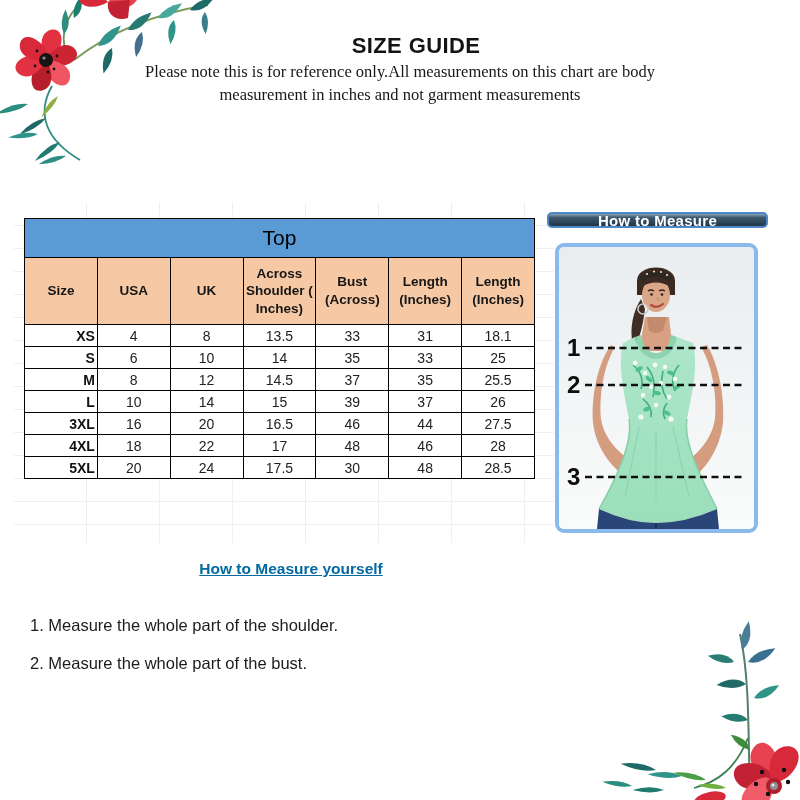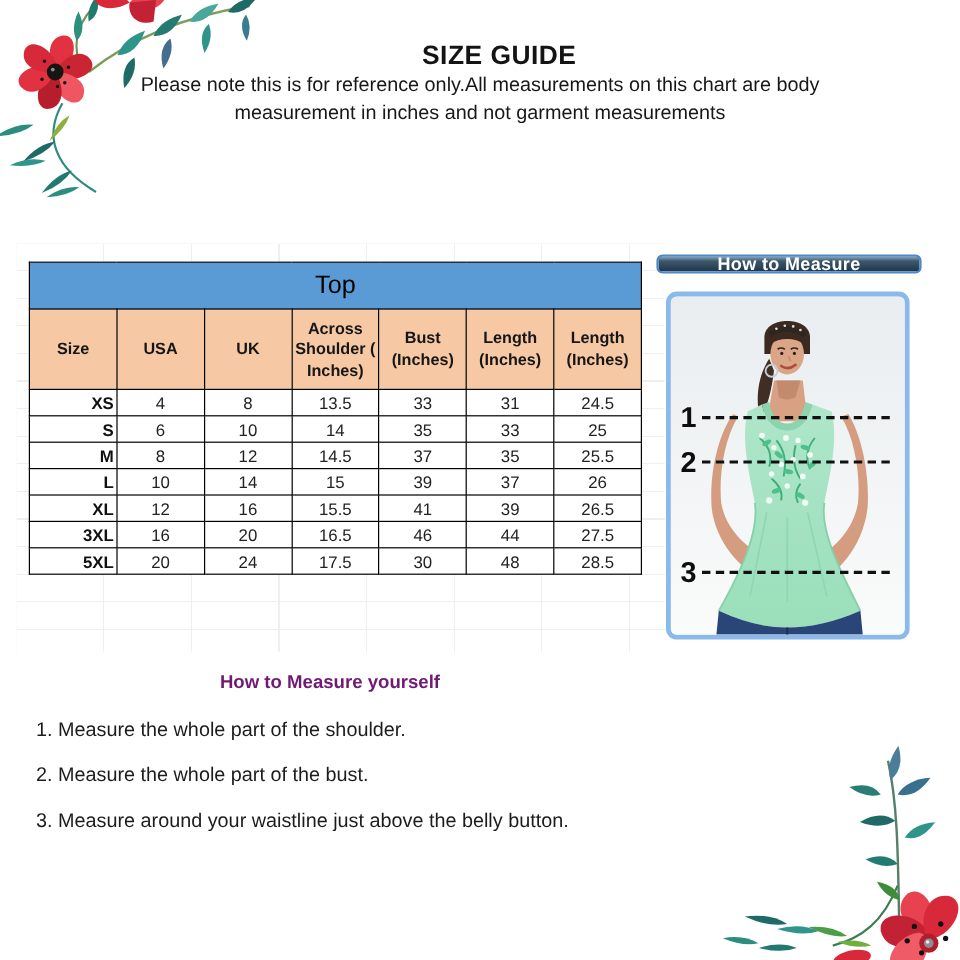--- a/index.html
+++ b/index.html
@@ -6,21 +6,21 @@
   body{width:800px;height:800px;font-family:"Liberation Sans",sans-serif;color:#161616;}
   .page{position:relative;width:800px;height:800px;background:#fff;overflow:hidden;}
 
   .floral{position:absolute;pointer-events:none;}
   .floral.tl{left:0;top:0;}
   .floral.br{left:598px;top:618px;}
 
   .title{position:absolute;top:33px;left:0;width:100%;text-align:center;
          font-size:22px;font-weight:bold;letter-spacing:.4px;color:#141414;margin-left:16px;}
   .note{position:absolute;top:60px;left:80px;width:640px;text-align:center;
-        font-size:16.5px;line-height:1.42;color:#171717;}
+        font-size:16.5px;line-height:1.42;color:#171717;font-family:Liberation Serif, serif;}
 
   .sheet-grid{position:absolute;left:14px;top:203px;width:540px;height:340px;opacity:.55;
     background:
       repeating-linear-gradient(to right,transparent 0 72px,#e3e3e3 72px 73px),
       repeating-linear-gradient(to bottom,transparent 0 22px,#e3e3e3 22px 23px);}
 
   table.size-chart{position:absolute;left:24px;top:218px;width:511px;
     border-collapse:collapse;table-layout:fixed;background:#fff;}
   .size-chart th,.size-chart td{border:1px solid #000;text-align:center;vertical-align:middle;padding:0 2px;}
   .tbl-title{background:#5b9bd5;font-size:21px;font-weight:400;height:38px;color:#000000;}
@@ -32,24 +32,24 @@
     border:2px solid #4e87c7;border-radius:5px;
     background:linear-gradient(#87a2b3 0%,#3d576c 30%,#2c4458 72%,#223747 100%);
     color:#fff;font-weight:bold;font-size:15px;letter-spacing:.3px;
     display:flex;align-items:center;justify-content:center;}
 
   .photo-frame{position:absolute;left:555px;top:243px;width:203px;height:290px;box-sizing:border-box;
     border:4px solid #8abaec;border-radius:9px;overflow:hidden;
     background:linear-gradient(180deg,#eceff1 0%,#f6f8f9 60%,#fafbfb 100%);}
   .photo-frame svg{display:block;width:100%;height:100%;}
 
-  .howto-title{position:absolute;top:560px;left:0;width:550px;text-align:center;
-    font-weight:bold;font-size:15.5px;color:#701a75;}
+  .howto-title{position:absolute;top:560px;left:16px;width:550px;text-align:center;
+    font-weight:bold;font-size:15.5px;color:#0369a1;text-decoration:underline;}
   .steps{position:absolute;top:599px;left:30px;width:520px;}
-  .step{font-size:16.5px;line-height:1.18;margin-bottom:18.5px;color:#1c1c1c;}
+  .step{font-size:16.5px;line-height:1.18;margin-bottom:18.5px;color:#1c1c1c;margin-top:17px;}
 </style>
 </head>
 <body>
 
 <div class="page">
 
   <svg class="floral tl" width="235" height="172" viewBox="0 0 235 172">
     <path d="M74 60 C110 32 152 14 208 5" fill="none" stroke="#7d9c5d" stroke-width="2"></path>
     <path d="M66 52 C60 34 66 16 82 2" fill="none" stroke="#6f9455" stroke-width="1.8"></path>
     <path d="M52 86 C36 114 46 140 80 160" fill="none" stroke="#2e8b80" stroke-width="1.8"></path>
@@ -143,37 +143,37 @@
       <tr>
 
           <th class="col-h">Size</th>
 
           <th class="col-h">USA</th>
 
           <th class="col-h">UK</th>
 
           <th class="col-h">Across Shoulder ( Inches)</th>
 
-          <th class="col-h">Bust (Inches)</th>
+          <th class="col-h">Bust (Across)</th>
 
           <th class="col-h">Length (Inches)</th>
 
           <th class="col-h">Length (Inches)</th>
         </tr>
     </thead>
     <tbody>
 
         <tr>
           <td class="size-cell">XS</td>
           <td>4</td>
           <td>8</td>
           <td>13.5</td>
           <td>33</td>
           <td>31</td>
-          <td>24.5</td>
+          <td>18.1</td>
         </tr>
 
         <tr>
           <td class="size-cell">S</td>
           <td>6</td>
           <td>10</td>
           <td>14</td>
           <td>35</td>
           <td>33</td>
           <td>25</td>
@@ -192,41 +192,41 @@
         <tr>
           <td class="size-cell">L</td>
           <td>10</td>
           <td>14</td>
           <td>15</td>
           <td>39</td>
           <td>37</td>
           <td>26</td>
         </tr>
 
-        <tr>
-          <td class="size-cell">XL</td>
-          <td>12</td>
-          <td>16</td>
-          <td>15.5</td>
-          <td>41</td>
-          <td>39</td>
-          <td>26.5</td>
-        </tr>
 
 
         <tr>
           <td class="size-cell">3XL</td>
           <td>16</td>
           <td>20</td>
           <td>16.5</td>
           <td>46</td>
           <td>44</td>
           <td>27.5</td>
         </tr>
 
+        <tr>
+          <td class="size-cell">4XL</td>
+          <td>18</td>
+          <td>22</td>
+          <td>17</td>
+          <td>48</td>
+          <td>46</td>
+          <td>28</td>
+        </tr>
 
         <tr>
           <td class="size-cell">5XL</td>
           <td>20</td>
           <td>24</td>
           <td>17.5</td>
           <td>30</td>
           <td>48</td>
           <td>28.5</td>
         </tr>
@@ -328,17 +328,16 @@
     </svg>
   </div>
 
   <div class="howto-title">How to Measure yourself</div>
   <div class="steps">
 
       <div class="step">1. Measure the whole part of the shoulder.</div>
 
       <div class="step">2. Measure the whole part of the bust.</div>
 
-      <div class="step">3. Measure around your waistline just above the belly button.</div>
 
     </div>
 
 </div>
 
 </body></html>

